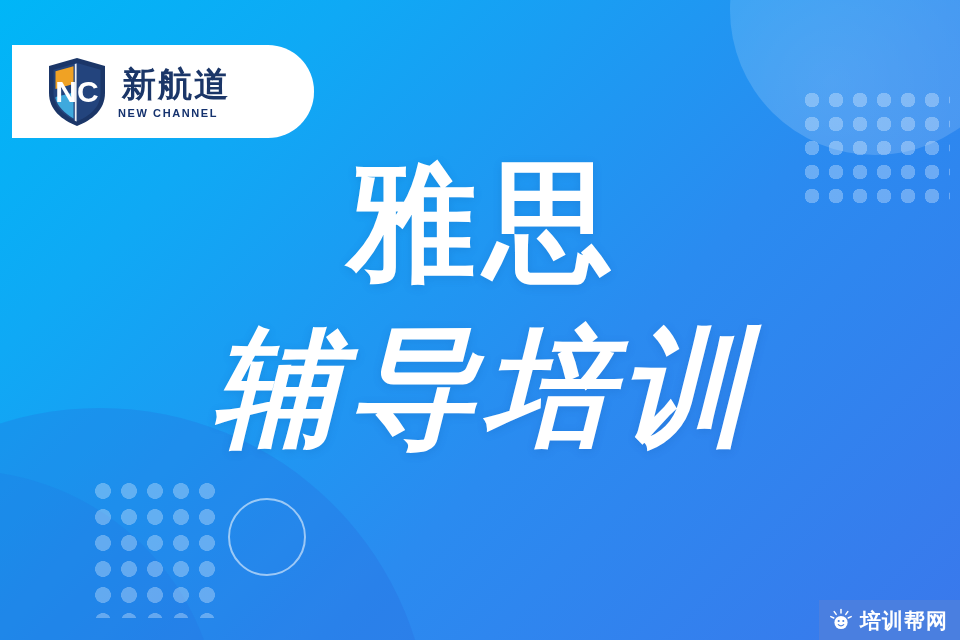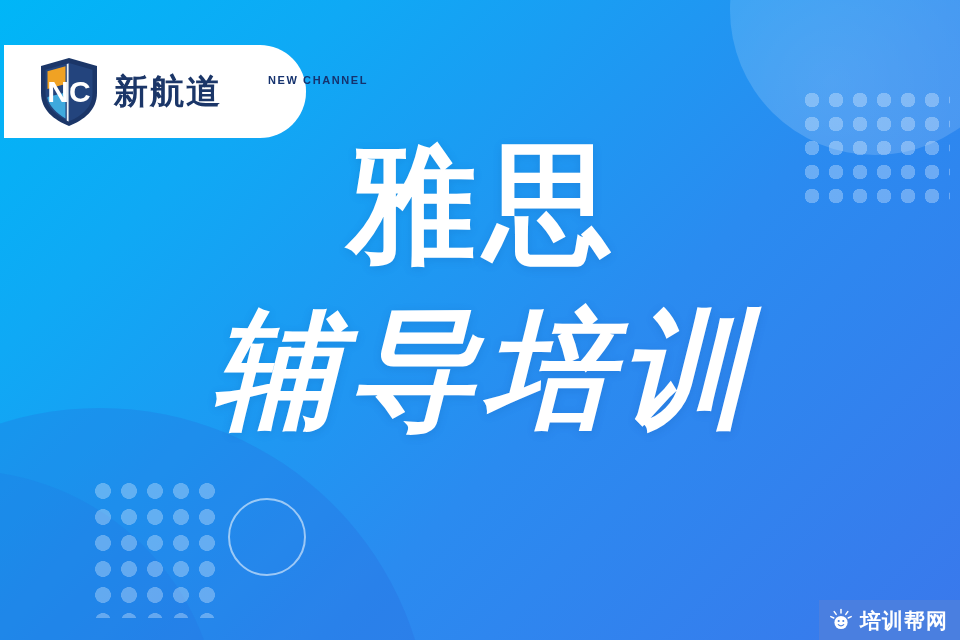--- a/index.html
+++ b/index.html
@@ -67,57 +67,57 @@
     left: 90px;
     top: 478px;
     width: 130px;
     height: 140px;
     background-size: 26px 26px;
   }
 
   
   .logo-panel {
     position: absolute;
-    left: 4px;
+    left: 12px;
     top: 45px;
     width: 302px;
     height: 93px;
     background: #ffffff;
     border-top-right-radius: 46px;
     border-bottom-right-radius: 46px;
     display: flex;
     align-items: center;
     padding-left: 34px;
     box-sizing: border-box;
   }
   .shield-wrap {
     width: 62px;
     height: 70px;
     flex: 0 0 auto;
     margin-right: 10px;
   }
-  .logo-text { display: flex; flex-direction: row; justify-content: center; }
+  .logo-text { display: flex; flex-direction: column; justify-content: center; }
   .logo-cn {
     height: 40px;
     display: block;
   }
   .logo-en {
     font-size: 11px;
     letter-spacing: 1.6px;
     color: #15326e;
     font-weight: 700;
     margin-top: 2px;
     white-space: nowrap;
   }
 
   
   .headline {
     position: absolute;
     left: 0;
-    top: 140px;
+    top: 158px;
     width: 960px;
     text-align: center;
     color: #ffffff;
     font-weight: 900;
     line-height: 1.0;
     text-shadow: 0 2px 10px rgba(10, 70, 150, 0.16);
   }
   .headline .line1 {
     display: block;
     font-size: 128px;

